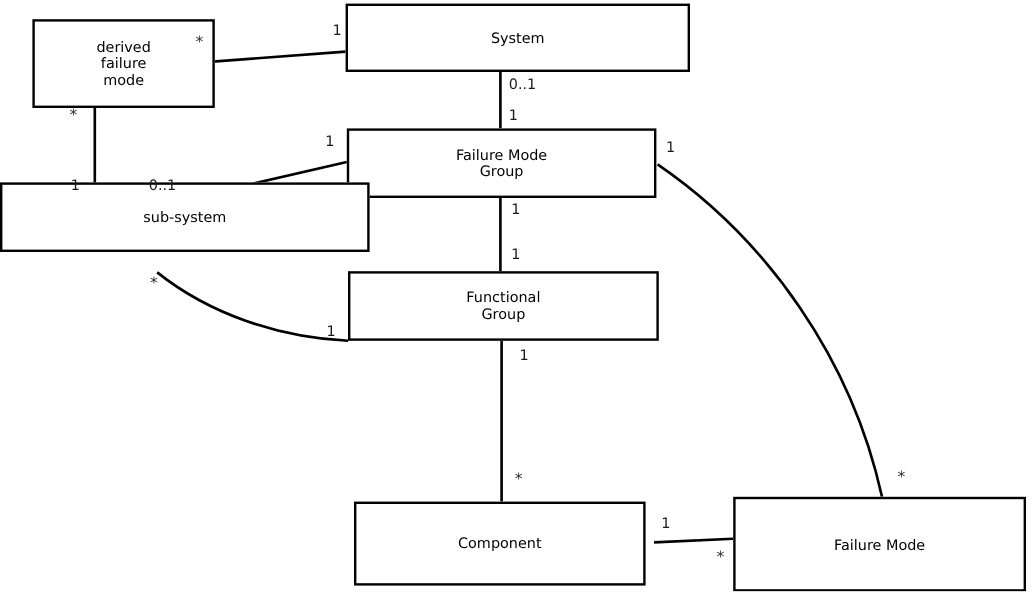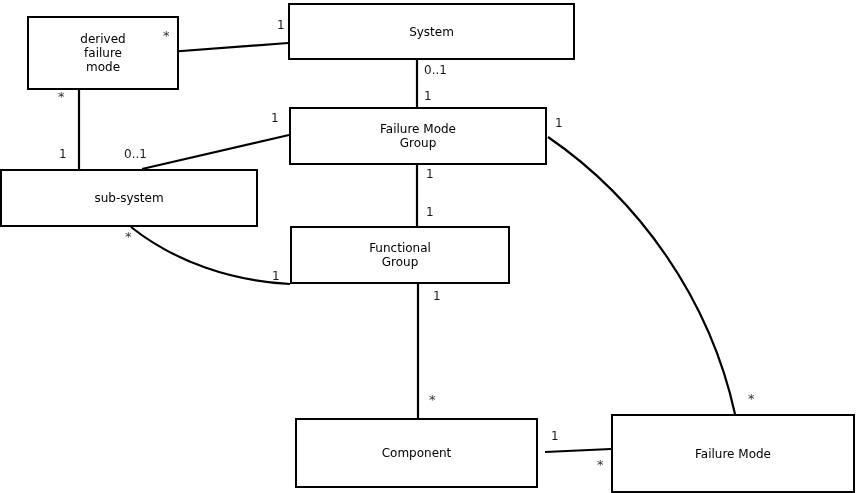--- a/index.html
+++ b/index.html
@@ -89,25 +89,25 @@
 
   <div class="uml-class" style="left:288px; top:3px; width:287px; height:57px;">
     <span class="uml-class-name">System</span>
   </div>
 
   <div class="uml-class" style="left:289px; top:107px; width:258px; height:58px;">
     <span class="uml-class-name">Failure Mode
 Group</span>
   </div>
 
-  <div class="uml-class" style="left:0px; top:169px; width:258px; height:58px;">
+  <div class="uml-class" style="left:0px; top:152px; width:308px; height:58px;">
     <span class="uml-class-name">sub-system</span>
   </div>
 
-  <div class="uml-class" style="left:290px; top:226px; width:220px; height:58px;">
+  <div class="uml-class" style="left:290px; top:226px; width:259px; height:58px;">
     <span class="uml-class-name">Functional
 Group</span>
   </div>
 
   <div class="uml-class" style="left:295px; top:418px; width:243px; height:70px;">
     <span class="uml-class-name">Component</span>
   </div>
 
   <div class="uml-class" style="left:611px; top:414px; width:244px; height:79px;">
     <span class="uml-class-name">Failure Mode</span>

